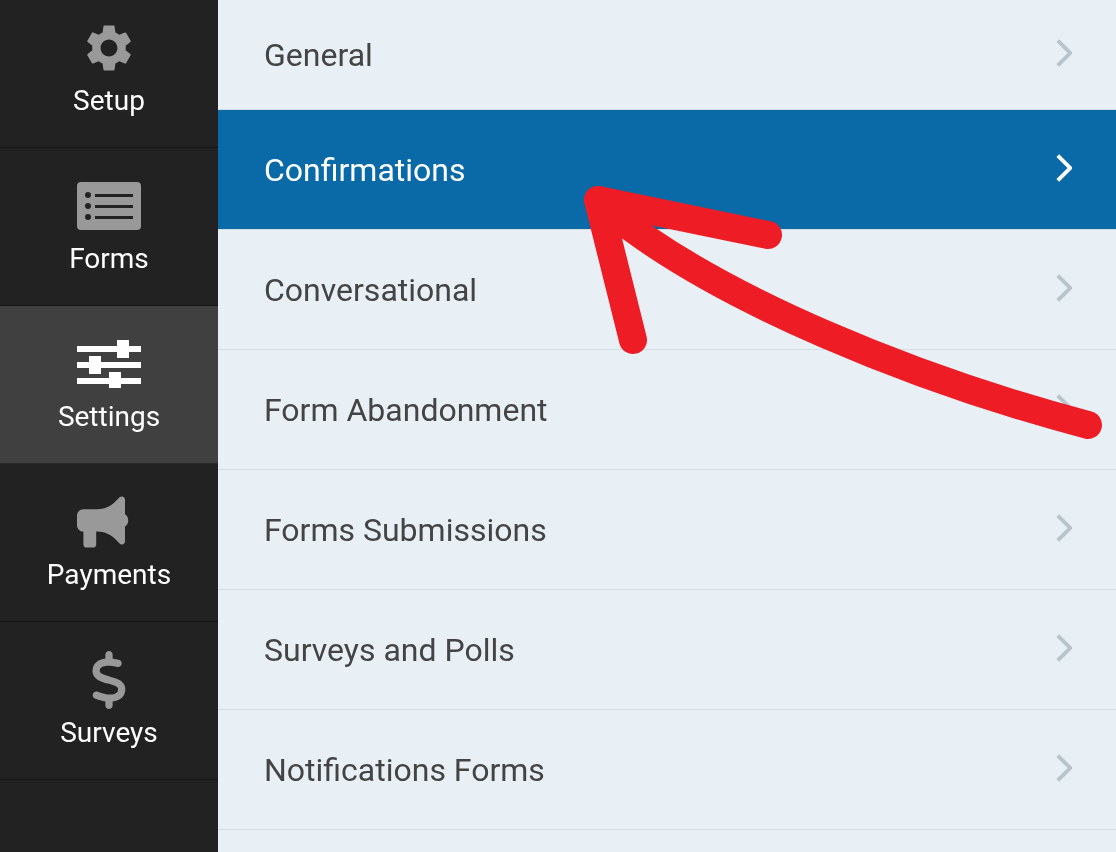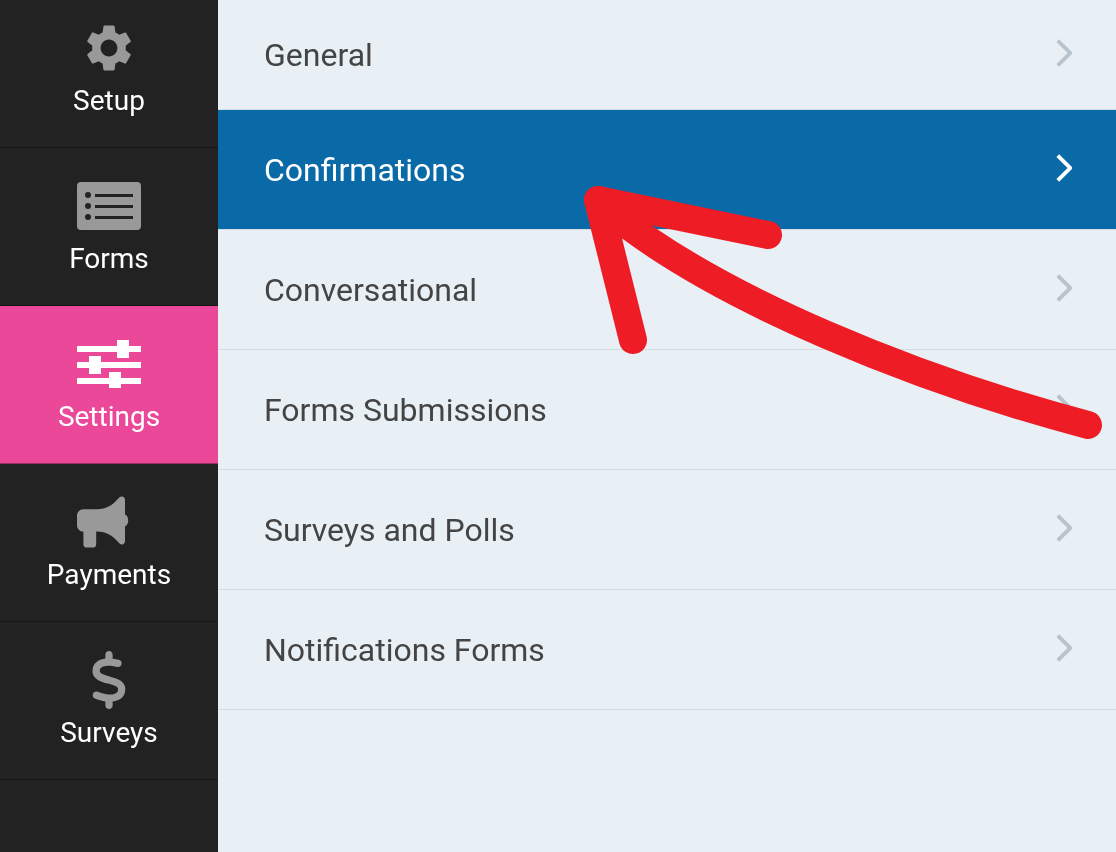--- a/index.html
+++ b/index.html
@@ -36,21 +36,21 @@
       align-items: center;
       justify-content: center;
       margin-bottom: 8px;
     }
     .sidebar-item .label {
       color: #ffffff;
       font-size: 28px;
       font-weight: 400;
     }
     .sidebar-item.active {
-      background: #ec4899;
+      background: #404040;
       justify-content: space-between;
     }
     .sidebar-item.active .label {
       color: #ffffff;
     }
     .sidebar-item svg { fill: #999999; }
     .sidebar-item.active svg { fill: #ffffff; }
     .sidebar-item.first svg { }
     
     .main {
@@ -177,20 +177,28 @@
 
   <div class="settings-row">
     <span class="title">Conversational</span>
     <span>
       <svg class="chevron" width="16" height="28" viewBox="0 0 10 18" fill="none" stroke-width="2.5">
         <path d="M1 1 L9 9 L1 17"></path>
       </svg>
     </span>
   </div>
 
+  <div class="settings-row">
+    <span class="title">Form Abandonment</span>
+    <span>
+      <svg class="chevron" width="16" height="28" viewBox="0 0 10 18" fill="none" stroke-width="2.5">
+        <path d="M1 1 L9 9 L1 17"></path>
+      </svg>
+    </span>
+  </div>
 
   <div class="settings-row">
     <span class="title">Forms Submissions</span>
     <span>
       <svg class="chevron" width="16" height="28" viewBox="0 0 10 18" fill="none" stroke-width="2.5">
         <path d="M1 1 L9 9 L1 17"></path>
       </svg>
     </span>
   </div>
 

